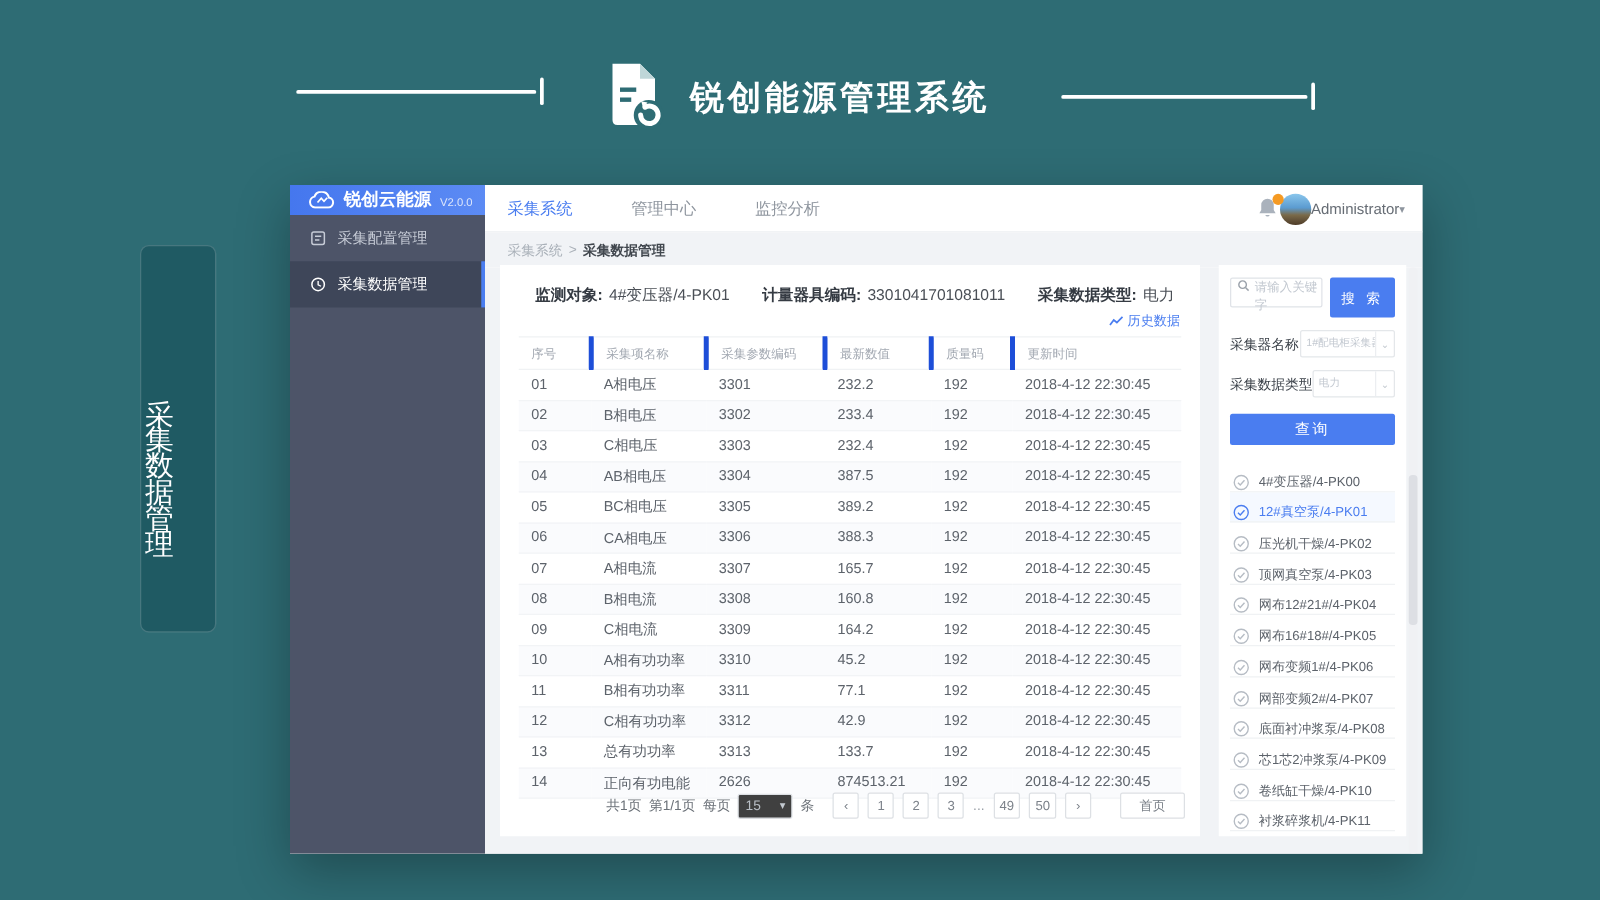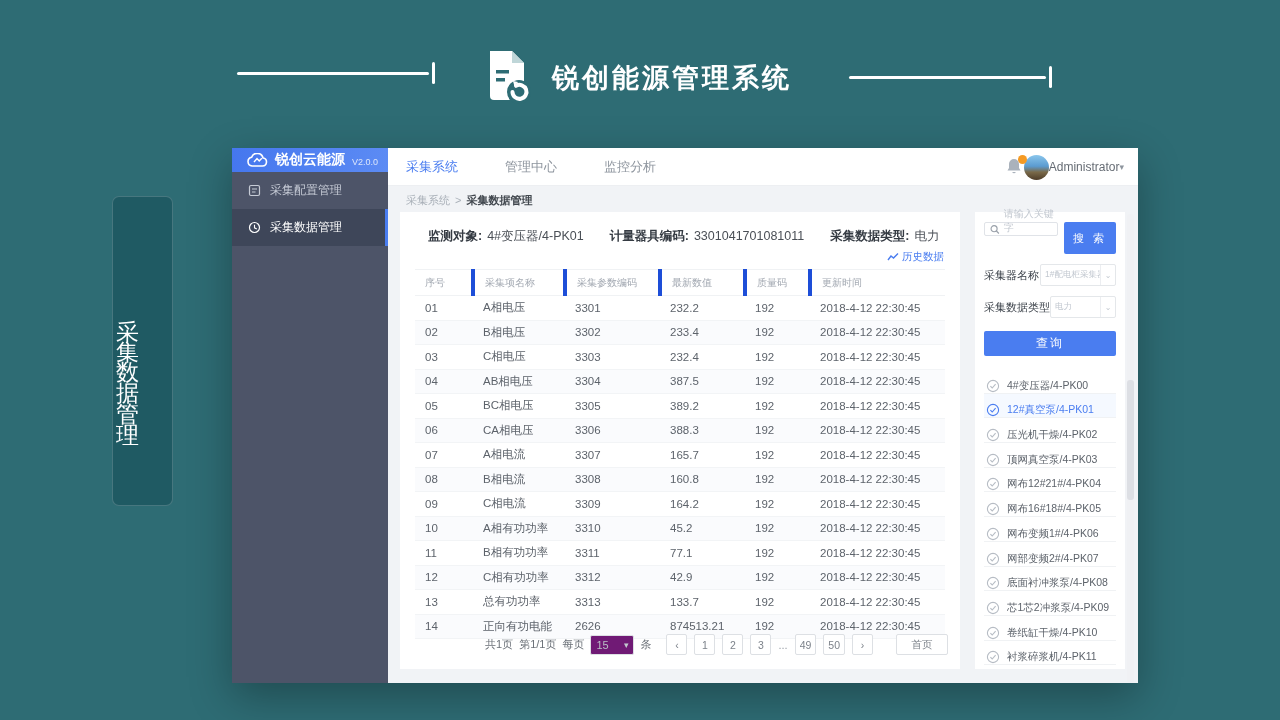--- a/index.html
+++ b/index.html
@@ -64,33 +64,33 @@
     padding-left:10px; border-top:1px solid #f0f2f4; border-bottom:1px solid #f0f2f4; background:#fff; }
   table.data th + th { border-left:4px solid #1d4ed8; }
   table.data td { height:24.5px; font-size:11.5px; color:#5d636b; padding-left:10px;
     border-bottom:1px solid #f2f4f6; white-space:nowrap; }
   table.data tr:nth-child(even) td { background:#fafbfd; }
 
   .pager { position:absolute; left:15px; right:12px; bottom:14px; display:flex; align-items:center;
     font-size:11px; color:#6b7178; }
   .pager .left-grp { display:flex; align-items:center; gap:6px; padding-left:70px; }
   .pp-select { width:44px; height:20px; border:1px solid #dde0e4; border-radius:2px; display:flex;
-    align-items:center; justify-content:space-between; padding:0 5px; color:#b9bfc6; background:#701a75; cursor:pointer; }
+    align-items:center; justify-content:space-between; padding:0 5px; color:#b9bfc6; background:#404040; cursor:pointer; }
   .pp-select .caret { color:#c3c9d0; }
   .pager .right-grp { display:flex; align-items:center; gap:7px; margin-left:auto; }
   .pg-btn { min-width:21px; height:21px; border:1px solid #dde0e4; border-radius:2px; background:#fff;
     color:#7c828a; font-size:10.5px; display:flex; align-items:center; justify-content:center; cursor:pointer; padding:0 4px; }
   .pg-dots { color:#9aa0a8; }
   .pg-first { width:52px; margin-left:16px; }
 
   
   .right-panel { position:absolute; left:743px; top:64px; width:150px; height:457px; background:#fff; padding:10px 9px; }
   .search-row { display:flex; gap:6px; }
-  .search-box { flex:1; height:14px; border:1px solid #e0e3e8; border-radius:2px; display:flex;
-    align-items:flex-end; padding-left:5px; gap:4px; background:#fff; }
+  .search-box { flex:1; height:24px; border:1px solid #e0e3e8; border-radius:2px; display:flex;
+    align-items:flex-start; padding-left:5px; gap:4px; background:#fff; }
   .search-ph { font-size:10px; color:#c2c8d0; }
   .btn-blue { background:#4a7df0; color:#fff; border:none; border-radius:2px; cursor:pointer; }
   .search-btn { width:52px; height:32px; font-size:11px; letter-spacing:3px; }
   .field-row { display:flex; align-items:center; justify-content:space-between; margin-top:10px; }
   .field-label { font-size:11px; color:#3c424a; white-space:nowrap; }
   .field-select { width:76px; height:22px; border:1px solid #e4e7ea; border-radius:2px; display:flex;
     align-items:center; background:#fff; cursor:pointer; overflow:hidden; }
   .field-select .val { flex:1; font-size:8.5px; color:#c2c8d0; padding-left:4px; white-space:nowrap; overflow:hidden; }
   .field-select .sel-caret { width:15px; height:100%; border-left:1px solid #eceef1; display:flex;
     align-items:center; justify-content:center; color:#c3c9d0; font-size:8px; }

